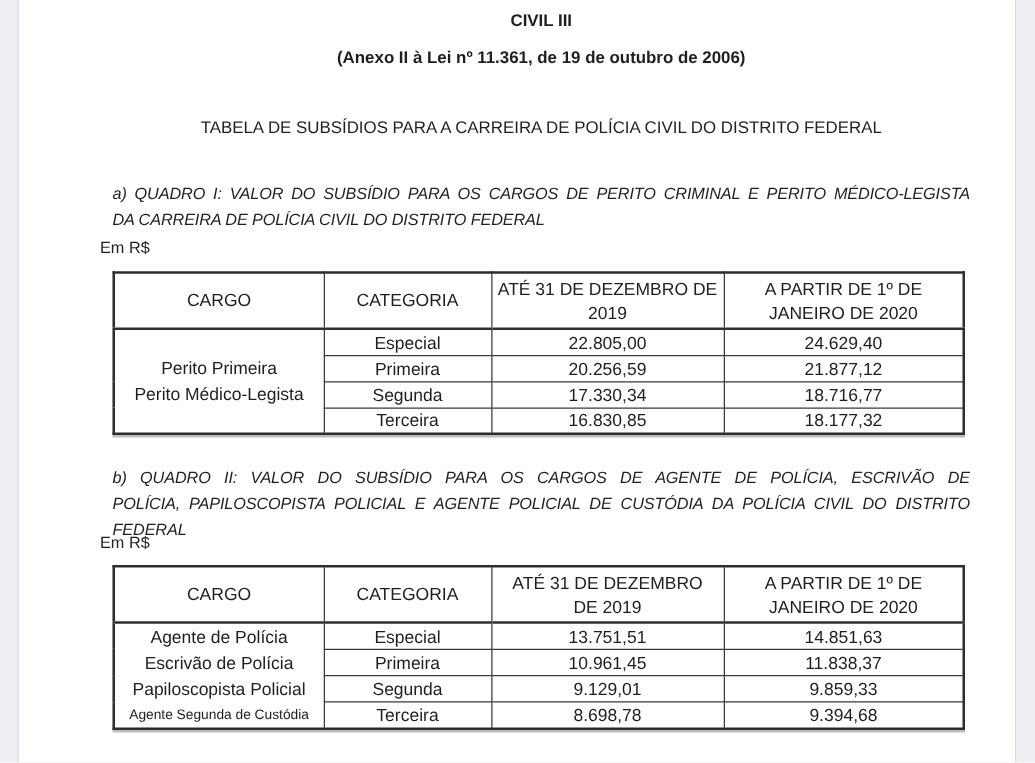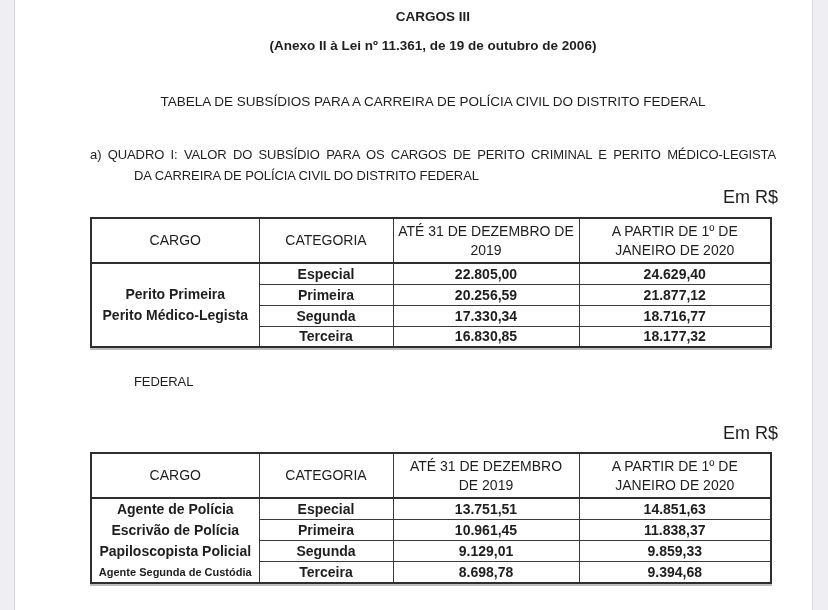--- a/index.html
+++ b/index.html
@@ -38,27 +38,28 @@
     left: 90px; width: 686px;
     font-size: 13px;
     line-height: 21px;
     letter-spacing: -0.1px;
   }
   .jline {
     white-space: nowrap;
     overflow: hidden;
     text-align: justify;
     text-align-last: justify;
-  }
-  .jline.last { text-align-last: left; margin-left: 44px; }
+    font-style: italic;
+  }
+  .jline.last { text-align-last: left; }
 
   .currency-note {
-    left: 90px; width: 688px;
-    text-align: right;
-    font-size: 18px;
+    left: 80px; width: 688px;
+    text-align: left;
+    font-size: 13px;
     line-height: 15px;
   }
 
   
   .tablewrap { left: 90px; }
   table.subsidy {
     border-collapse: collapse;
     table-layout: fixed;
     width: 680px;
     font-size: 14px;
@@ -66,39 +67,38 @@
     border: 2px solid #2e2e2e;
     box-shadow: 0 2px 0 #bdbdbd;
     background: #ffffff;
   }
   table.subsidy th, table.subsidy td {
     border: 1px solid #3a3a3a;
     padding: 0 4px;
     text-align: center;
     vertical-align: middle;
     overflow: hidden;
-    font-weight: bold;
   }
   table.subsidy thead tr { height: 45px; }
   table.subsidy thead th {
     font-weight: normal;
     border-bottom: 2px solid #2e2e2e;
     line-height: 19px;
   }
   table.subsidy tbody tr { height: 21px; }
   .cargo-cell { line-height: 21px; }
   .cargo-line { line-height: 21px; }
   .cargo-line.small { font-size: 11px; line-height: 20px; }
 </style>
 </head>
 <body>
 
 <div class="page"></div>
 
-<div class="abs center-line doc-title">CARGOS III</div>
+<div class="abs center-line doc-title">CIVIL III</div>
 <div class="abs center-line doc-subtitle">(Anexo II à Lei nº 11.361, de 19 de outubro de 2006)</div>
 <div class="abs center-line doc-table-title">TABELA DE SUBSÍDIOS PARA A CARREIRA DE POLÍCIA CIVIL DO DISTRITO FEDERAL</div>
 
 <div class="abs heading" style="top:144px;">
   <div class="jline">a) QUADRO I: VALOR DO SUBSÍDIO PARA OS CARGOS DE PERITO CRIMINAL E PERITO MÉDICO-LEGISTA</div>
   <div class="jline last">DA CARREIRA DE POLÍCIA CIVIL DO DISTRITO FEDERAL</div>
 </div>
 <div class="abs currency-note" style="top:190px;">Em R$</div>
 
 <div class="abs tablewrap" style="top:217px;">
@@ -150,20 +150,22 @@
       <tr>
         <td>Terceira</td>
         <td>16.830,85</td>
         <td>18.177,32</td>
       </tr>
     </tbody>
   </table>
 </div>
 
 <div class="abs heading" style="top:371px;">
+  <div class="jline">b) QUADRO II: VALOR DO SUBSÍDIO PARA OS CARGOS DE AGENTE DE POLÍCIA, ESCRIVÃO DE</div>
+  <div class="jline">POLÍCIA, PAPILOSCOPISTA POLICIAL E AGENTE POLICIAL DE CUSTÓDIA DA POLÍCIA CIVIL DO DISTRITO</div>
   <div class="jline last">FEDERAL</div>
 </div>
 <div class="abs currency-note" style="top:426px;">Em R$</div>
 
 <div class="abs tablewrap" style="top:452px;">
   <table class="subsidy">
     <colgroup>
       <col style="width:168px">
         <col style="width:134px">
         <col style="width:186px">

